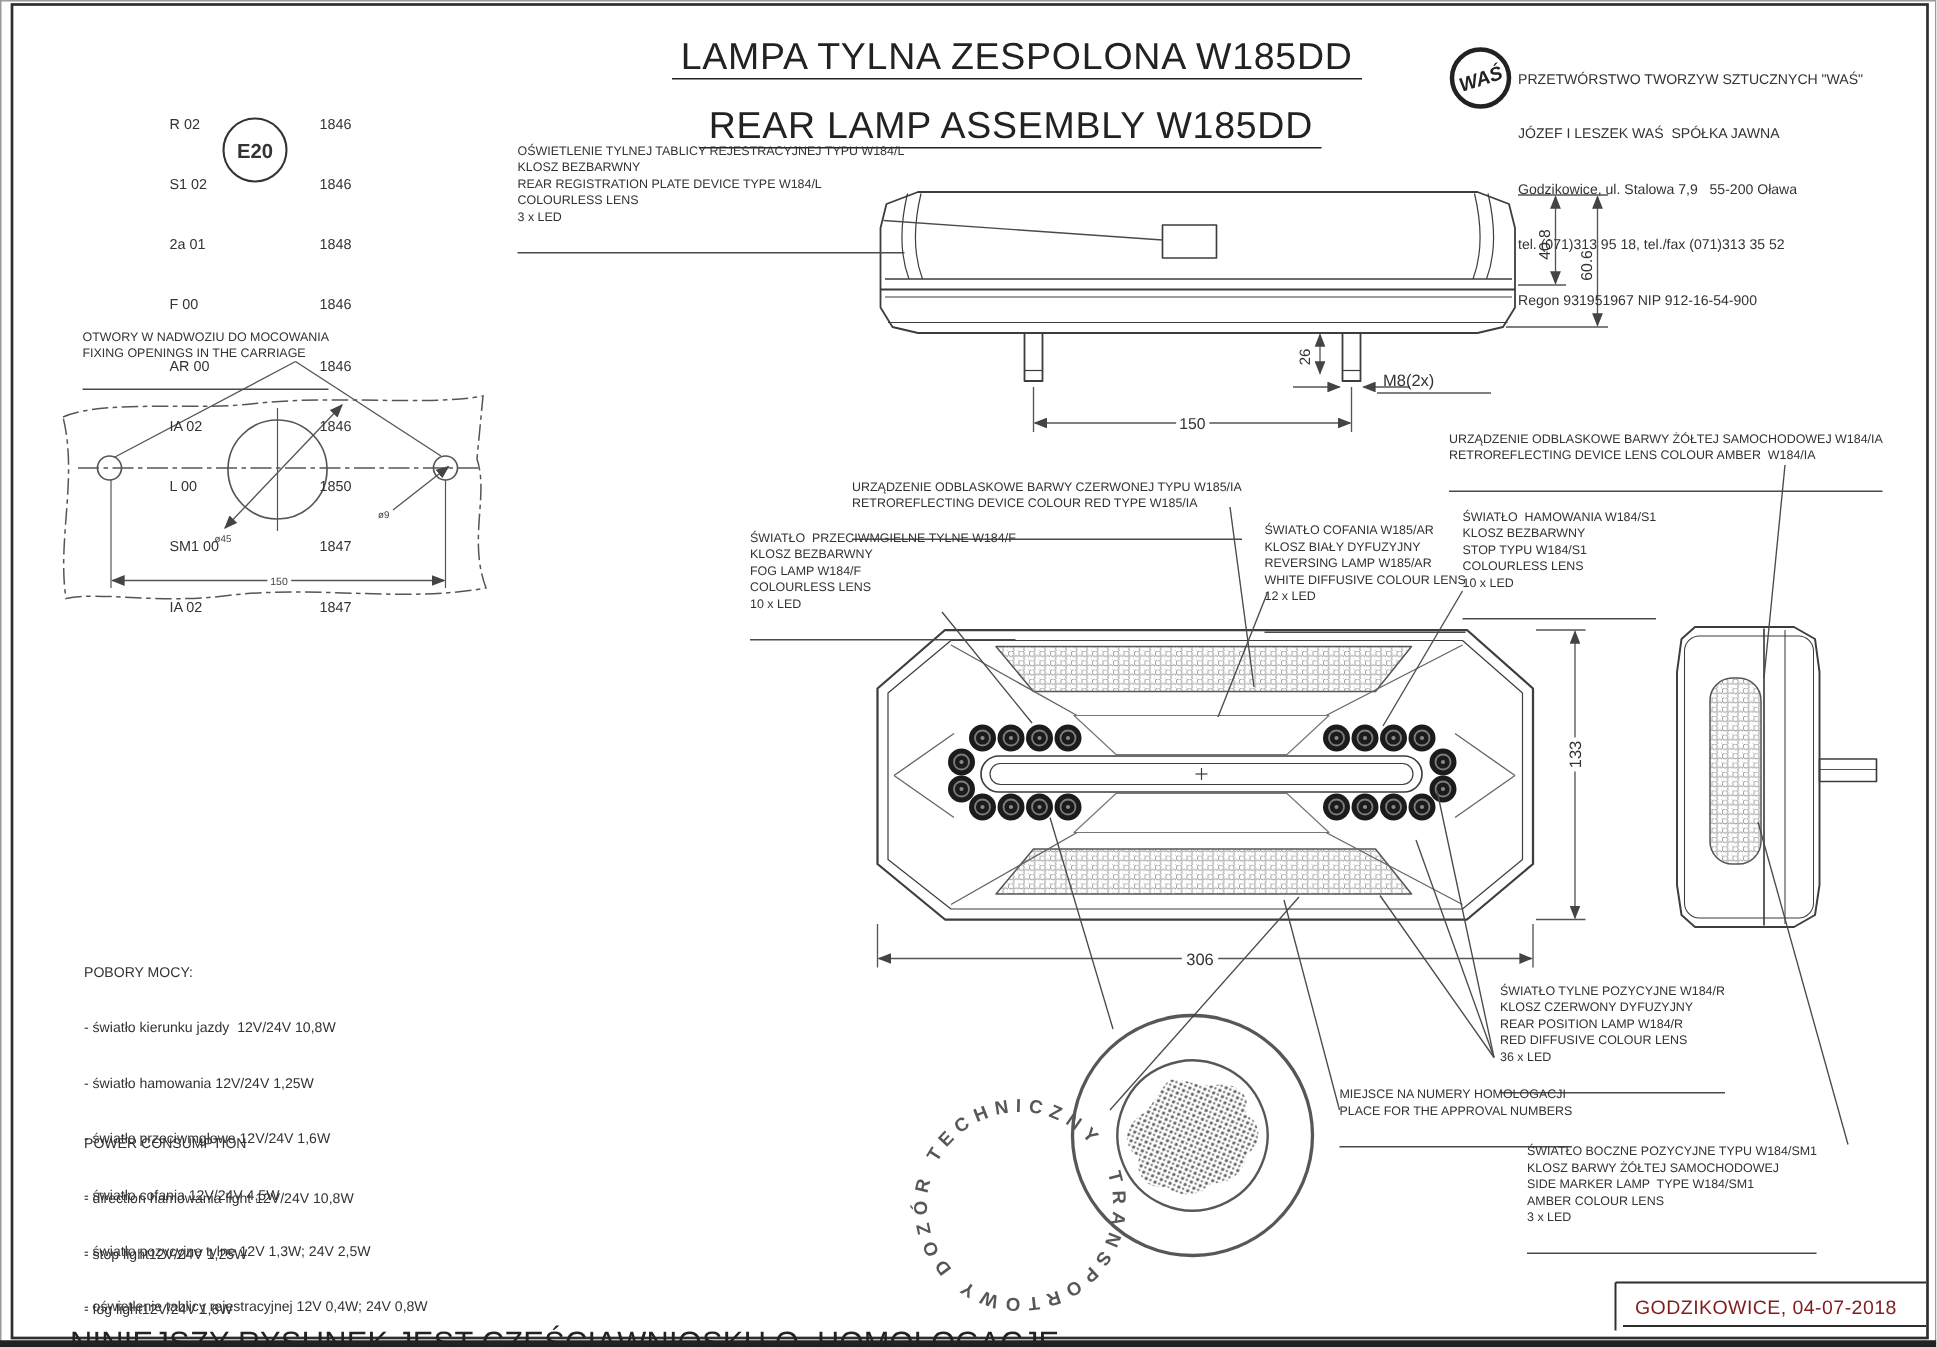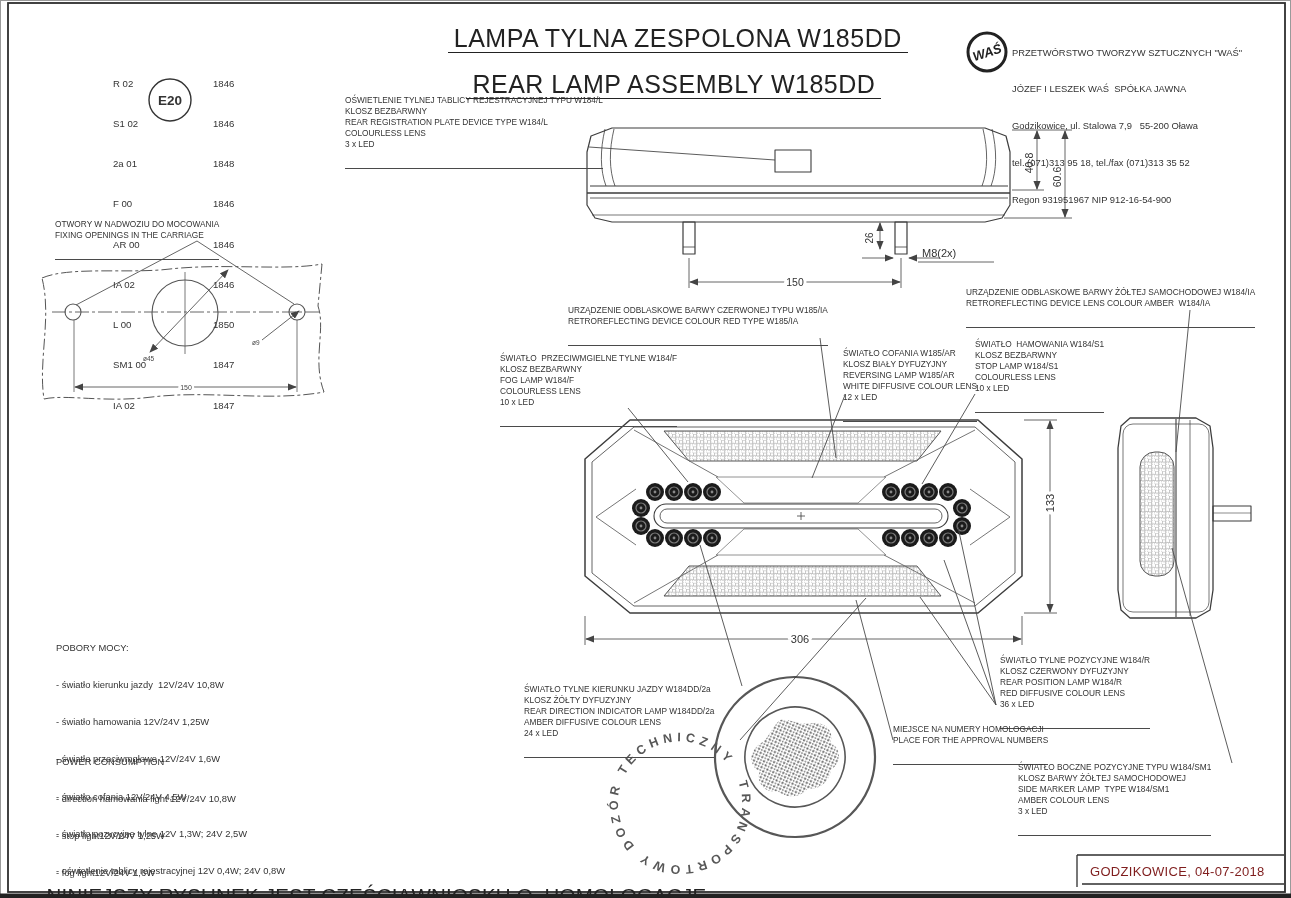--- a/index.html
+++ b/index.html
@@ -259,21 +259,21 @@
   </div>
 
   <div class="lbl" style="left:345px;top:95px">
     <div>OŚWIETLENIE TYLNEJ TABLICY REJESTRACYJNEJ TYPU W184/L</div>
     <div>KLOSZ BEZBARWNY</div>
     <div>REAR REGISTRATION PLATE DEVICE TYPE W184/L</div>
     <div>COLOURLESS LENS</div>
     <div class="ul">3 x LED</div>
   </div>
 
-  <div class="lbl" style="left:568px;top:305px">
+  <div class="lbl" style="left:568px;top:319px">
     <div>URZĄDZENIE ODBLASKOWE BARWY CZERWONEJ TYPU W185/IA</div>
     <div class="ul">RETROREFLECTING DEVICE COLOUR RED TYPE W185/IA</div>
   </div>
 
   <div class="lbl" style="left:500px;top:353px">
     <div>ŚWIATŁO  PRZECIWMGIELNE TYLNE W184/F</div>
     <div>KLOSZ BEZBARWNY</div>
     <div>FOG LAMP W184/F</div>
     <div>COLOURLESS LENS</div>
     <div class="ul">10 x LED</div>
@@ -283,37 +283,30 @@
     <div>ŚWIATŁO COFANIA W185/AR</div>
     <div>KLOSZ BIAŁY DYFUZYJNY</div>
     <div>REVERSING LAMP W185/AR</div>
     <div>WHITE DIFFUSIVE COLOUR LENS</div>
     <div class="ul">12 x LED</div>
   </div>
 
   <div class="lbl" style="left:975px;top:339px">
     <div>ŚWIATŁO  HAMOWANIA W184/S1</div>
     <div>KLOSZ BEZBARWNY</div>
-    <div>STOP LAMP W184/S1</div>
+    <div>STOP TYPU W184/S1</div>
     <div>COLOURLESS LENS</div>
     <div class="ul">10 x LED</div>
   </div>
 
   <div class="lbl" style="left:966px;top:287px">
     <div>URZĄDZENIE ODBLASKOWE BARWY ŻÓŁTEJ SAMOCHODOWEJ W184/IA</div>
     <div class="ul">RETROREFLECTING DEVICE LENS COLOUR AMBER  W184/IA</div>
   </div>
 
-  <div class="lbl" style="left:524px;top:684px">
-    <div>ŚWIATŁO TYLNE KIERUNKU JAZDY W184DD/2a</div>
-    <div>KLOSZ ŻÓŁTY DYFUZYJNY</div>
-    <div>REAR DIRECTION INDICATOR LAMP W184DD/2a</div>
-    <div>AMBER DIFFUSIVE COLOUR LENS</div>
-    <div class="ul">24 x LED</div>
-  </div>
 
   <div class="lbl" style="left:1000px;top:655px">
     <div>ŚWIATŁO TYLNE POZYCYJNE W184/R</div>
     <div>KLOSZ CZERWONY DYFUZYJNY</div>
     <div>REAR POSITION LAMP W184/R</div>
     <div>RED DIFFUSIVE COLOUR LENS</div>
     <div class="ul">36 x LED</div>
   </div>
 
   <div class="lbl" style="left:893px;top:724px">

